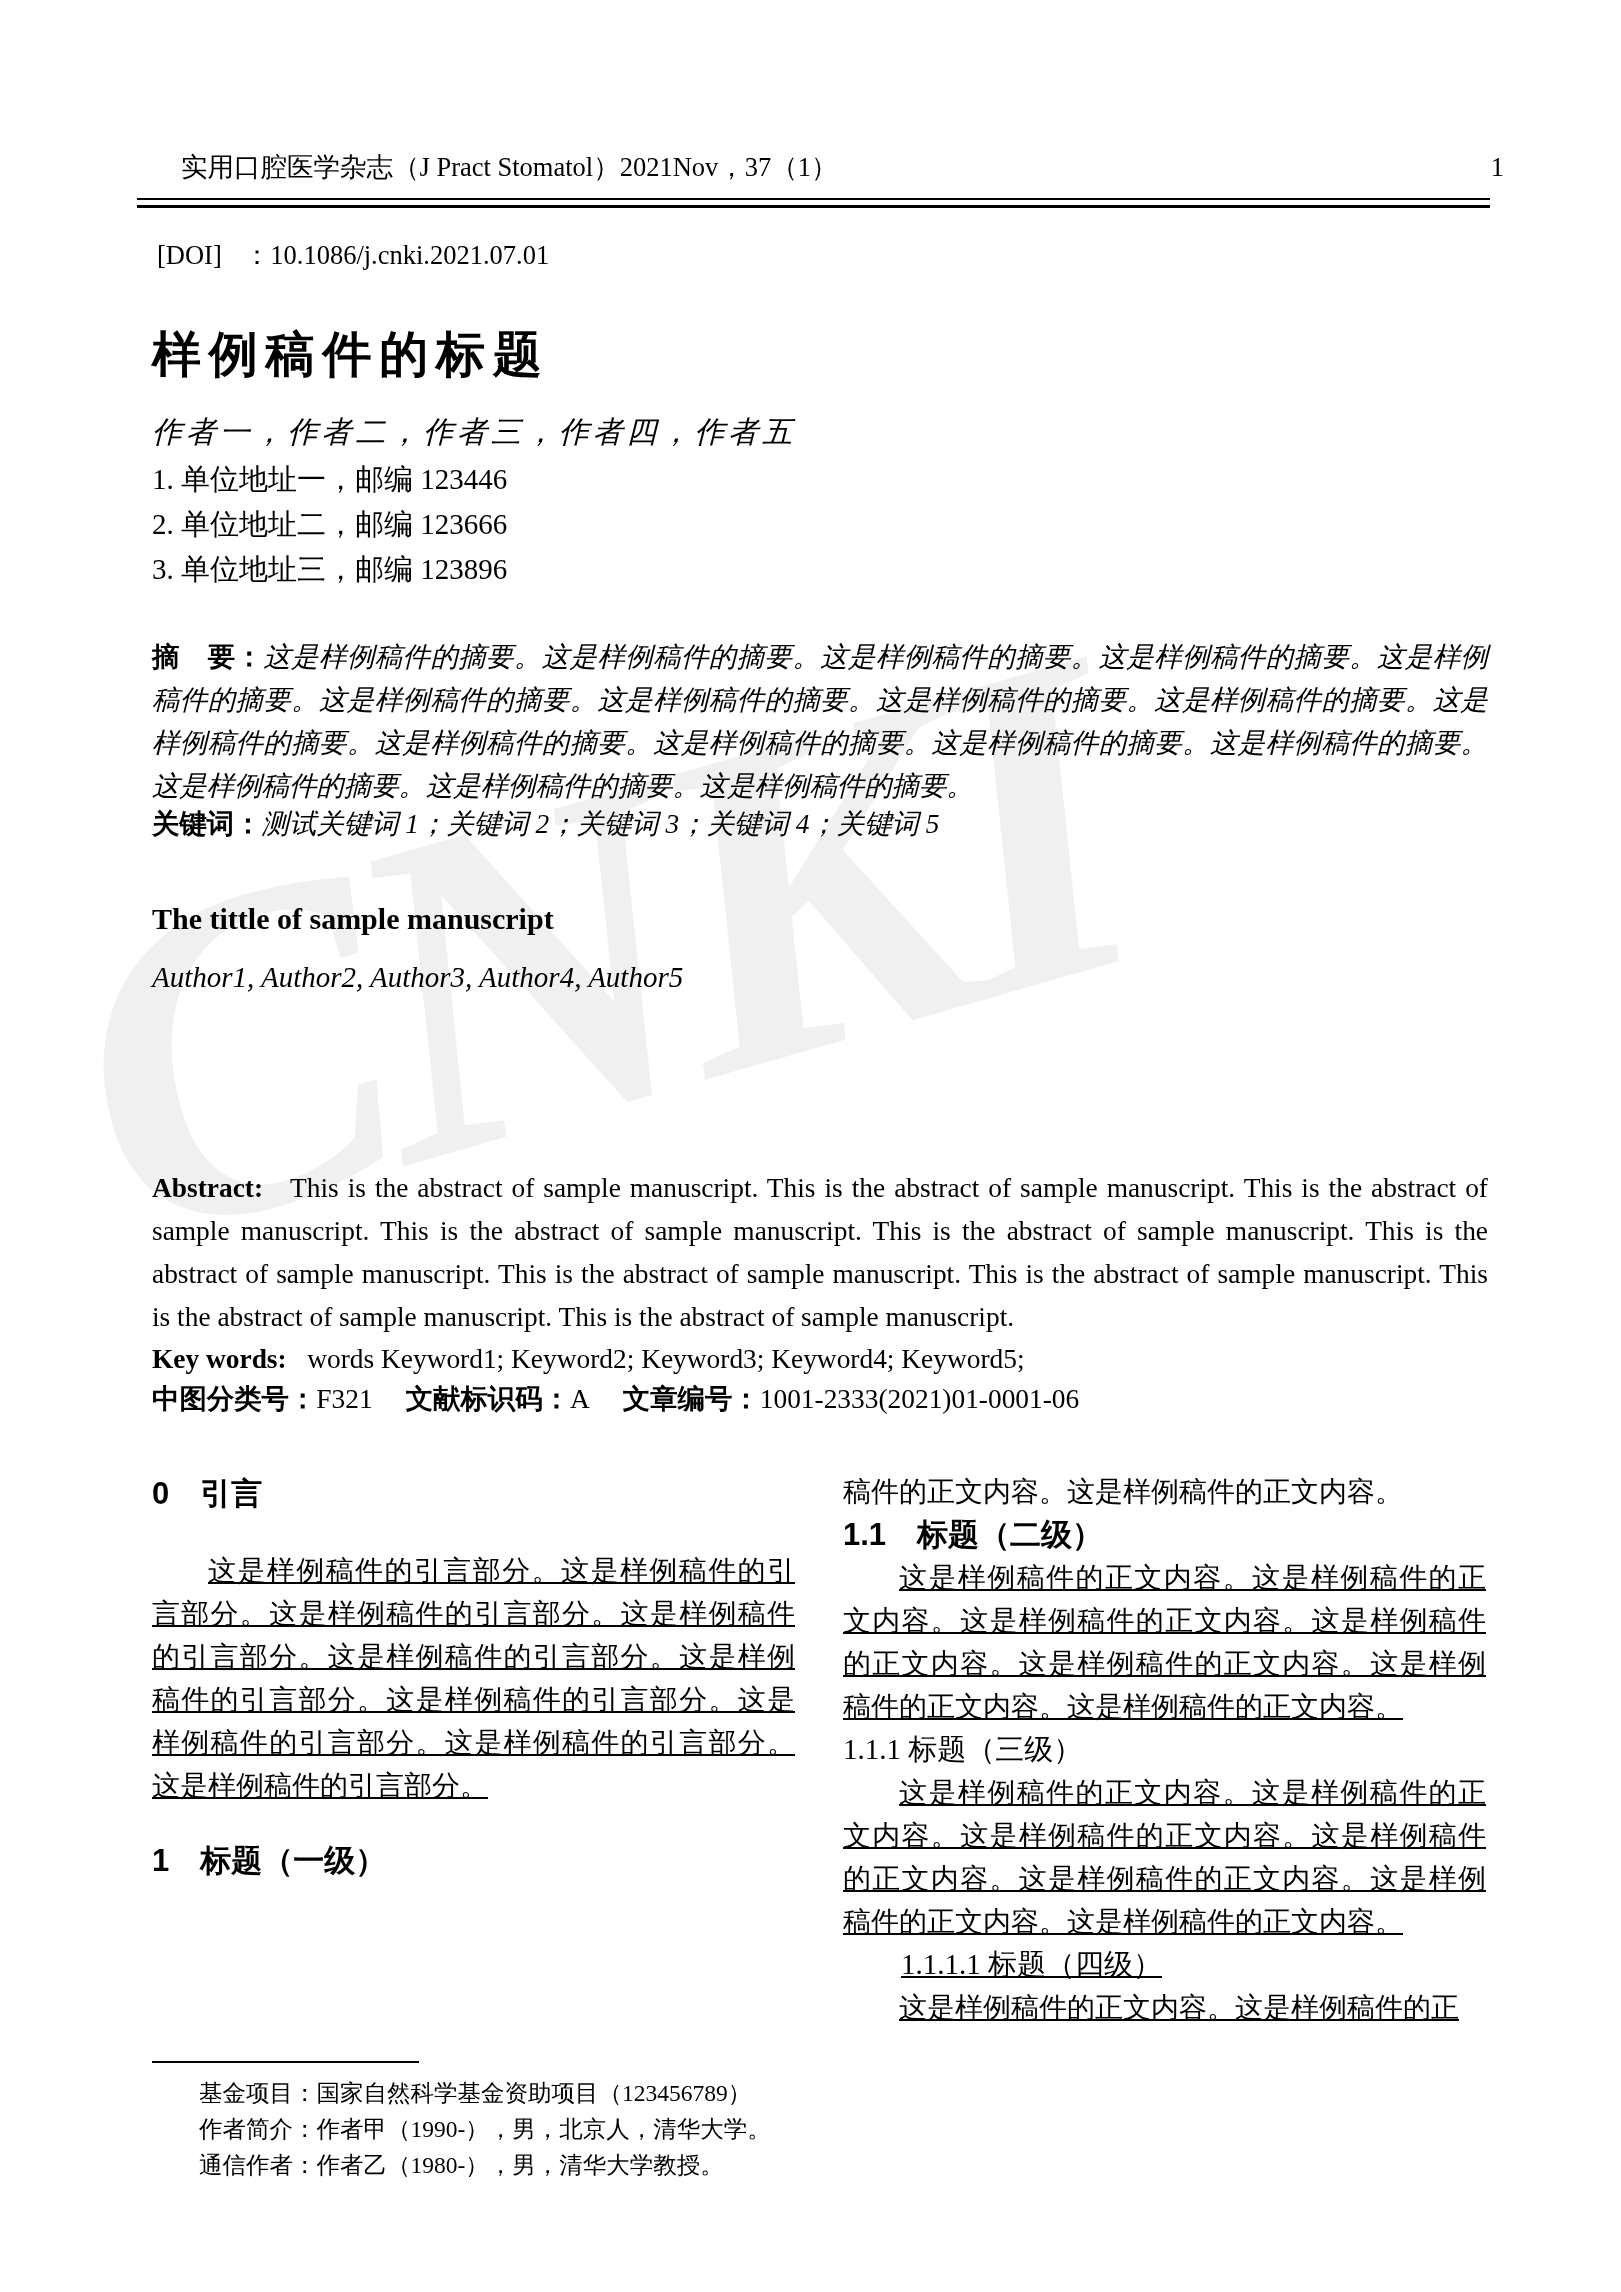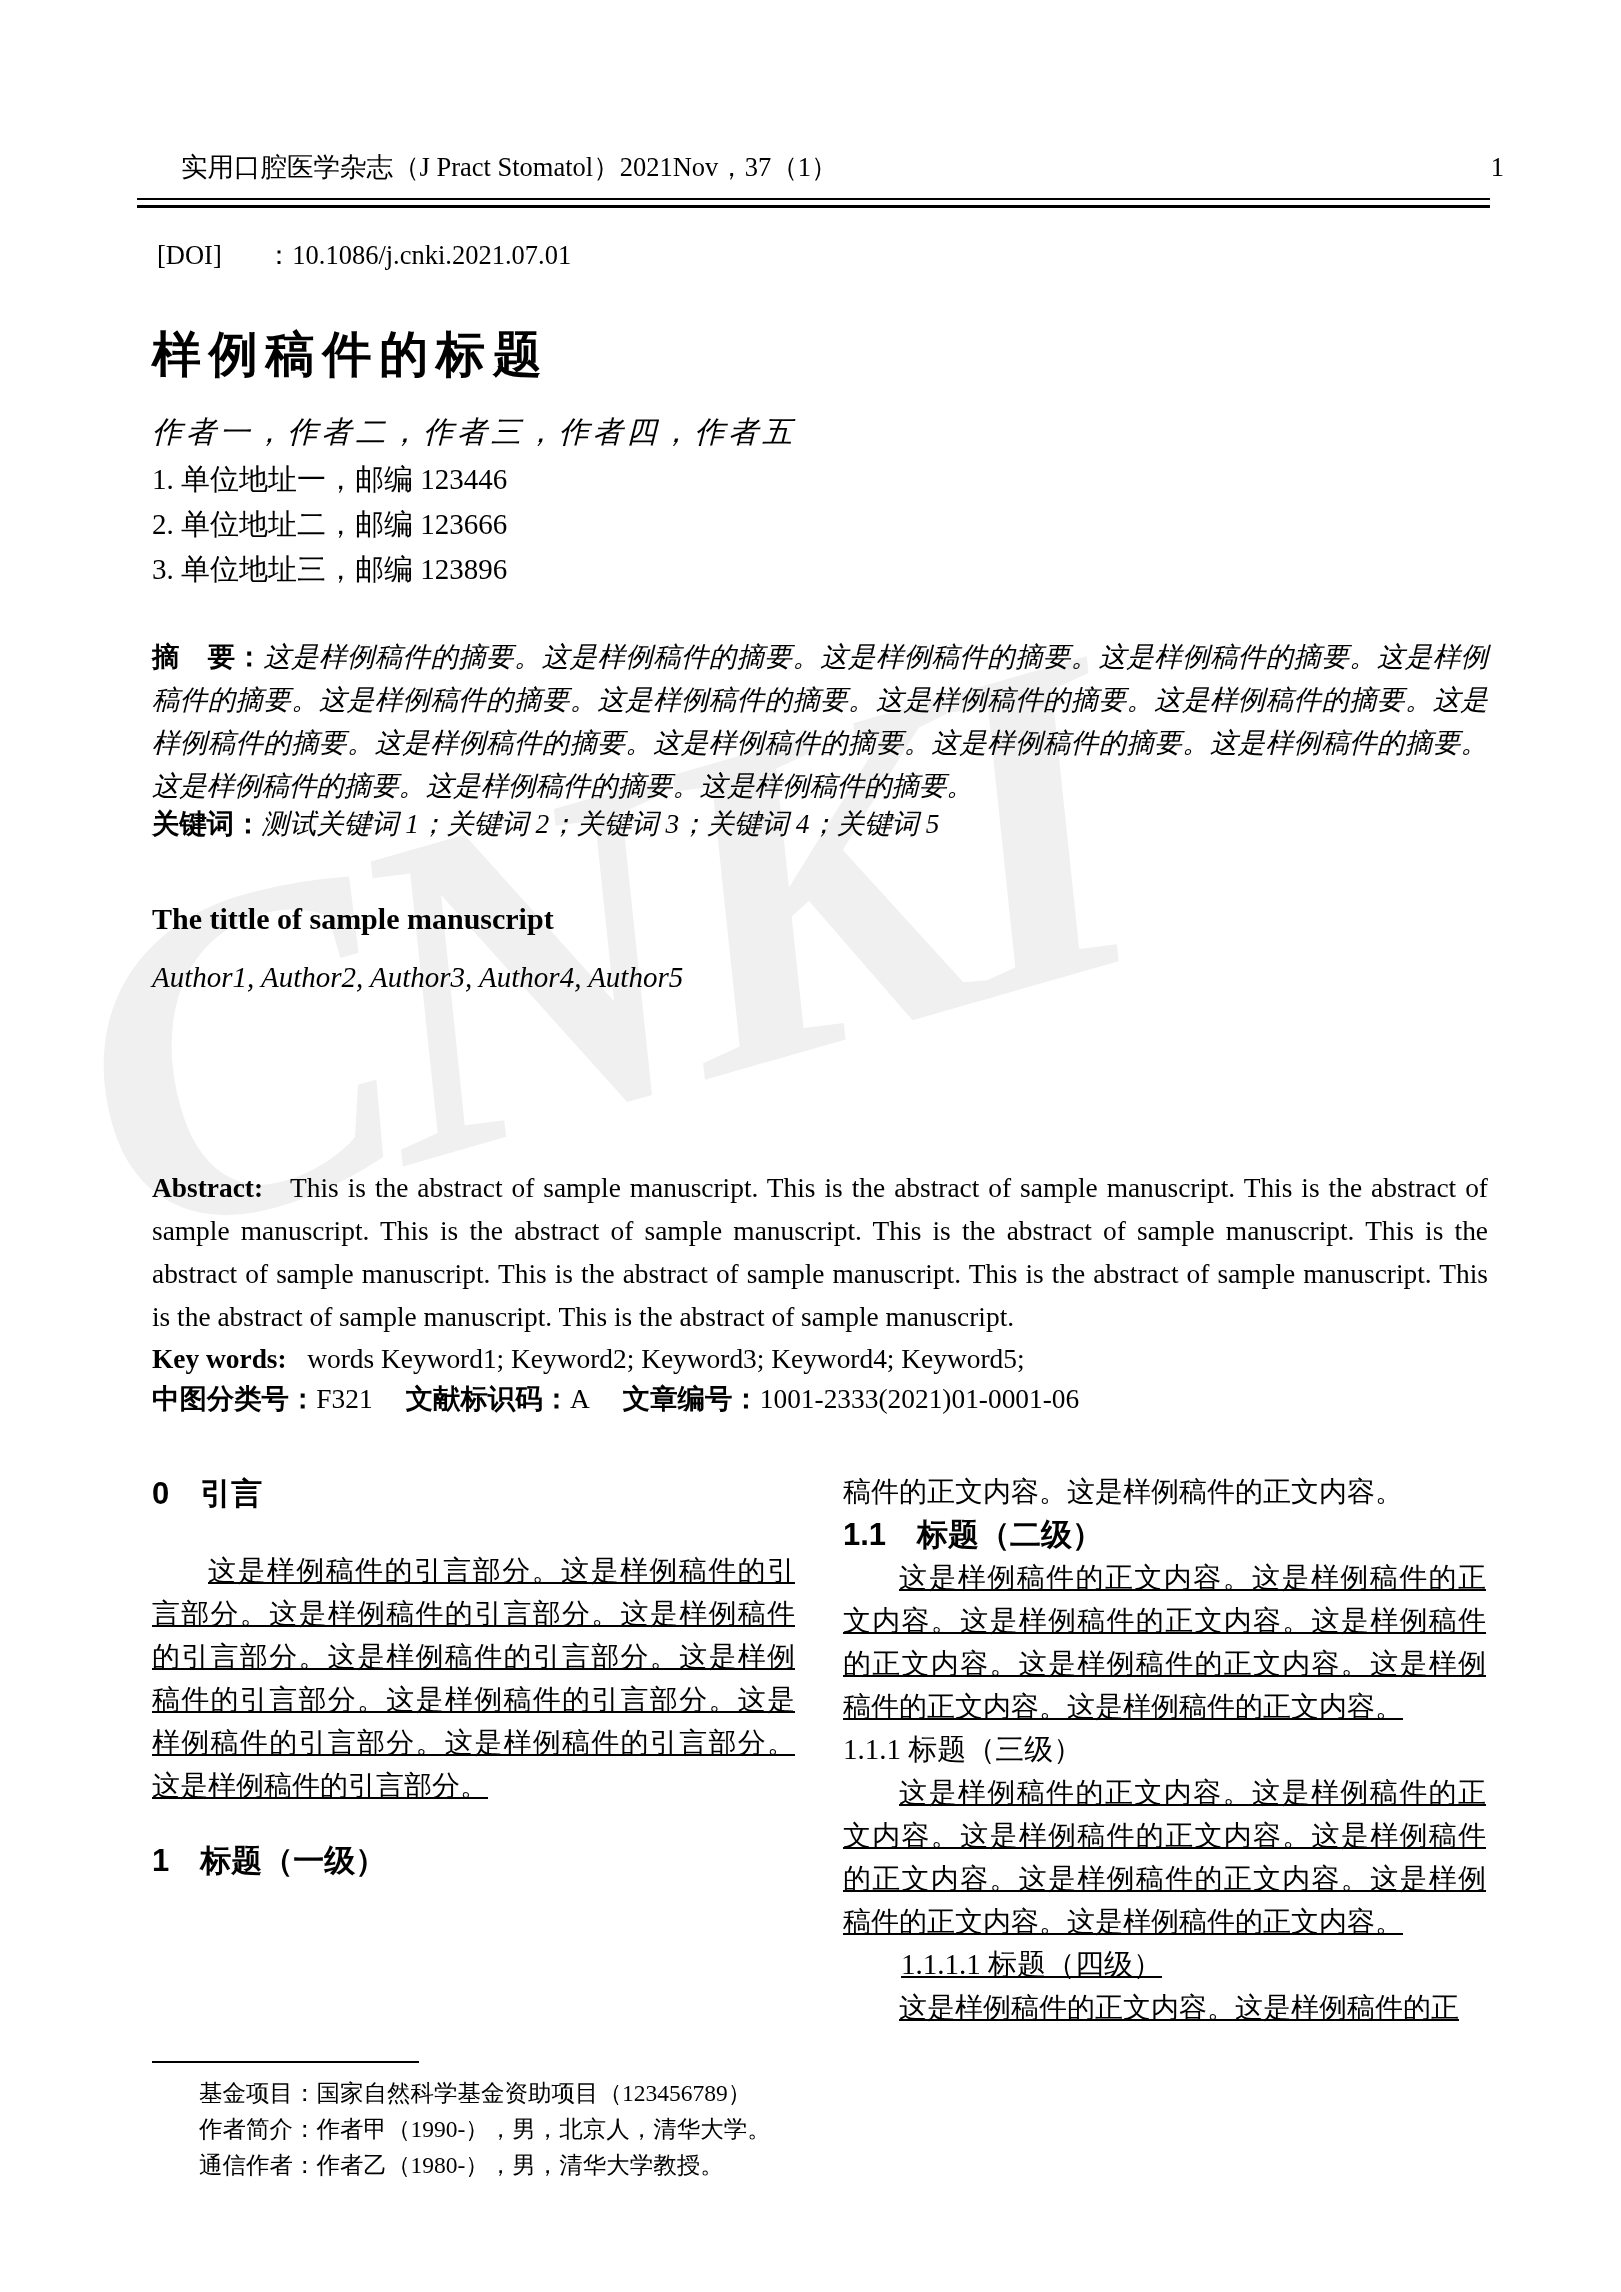--- a/index.html
+++ b/index.html
@@ -20,21 +20,21 @@
     left:157px; top:149px; width:1323px;
     display:flex; justify-content:space-between; align-items:baseline;
     font-size:26.5px;
     margin-left:24px;
   }
   .double-rule {
     left:137px; top:198px; width:1353px; height:4.9px;
     border-top:2.9px solid #000; border-bottom:3.9px solid #000;
   }
   .doi-line { left:157px; top:237px; width:1323px; font-size:26.5px; }
-  .doi-label { margin-right:44px; }
+  .doi-label { margin-right:22px; }
   .title-cn {
     left:152px; top:323px; width:1336px;
     font-family:"Liberation Sans","DejaVu Sans",sans-serif;
     font-weight:bold; font-size:49px; letter-spacing:7.8px; line-height:63px;
   }
   .kai { font-style:italic; }
   .authors-cn { left:152px; top:410px; width:1336px; font-size:30px; letter-spacing:3.9px; line-height:43px; }
   .affil-cn { left:152px; top:457px; width:1336px; font-size:29px; line-height:45px; }
   .abstract-cn { left:152px; top:635px; width:1336px; font-size:27.4px; line-height:43px; text-align:justify; }
   .label-hei {

